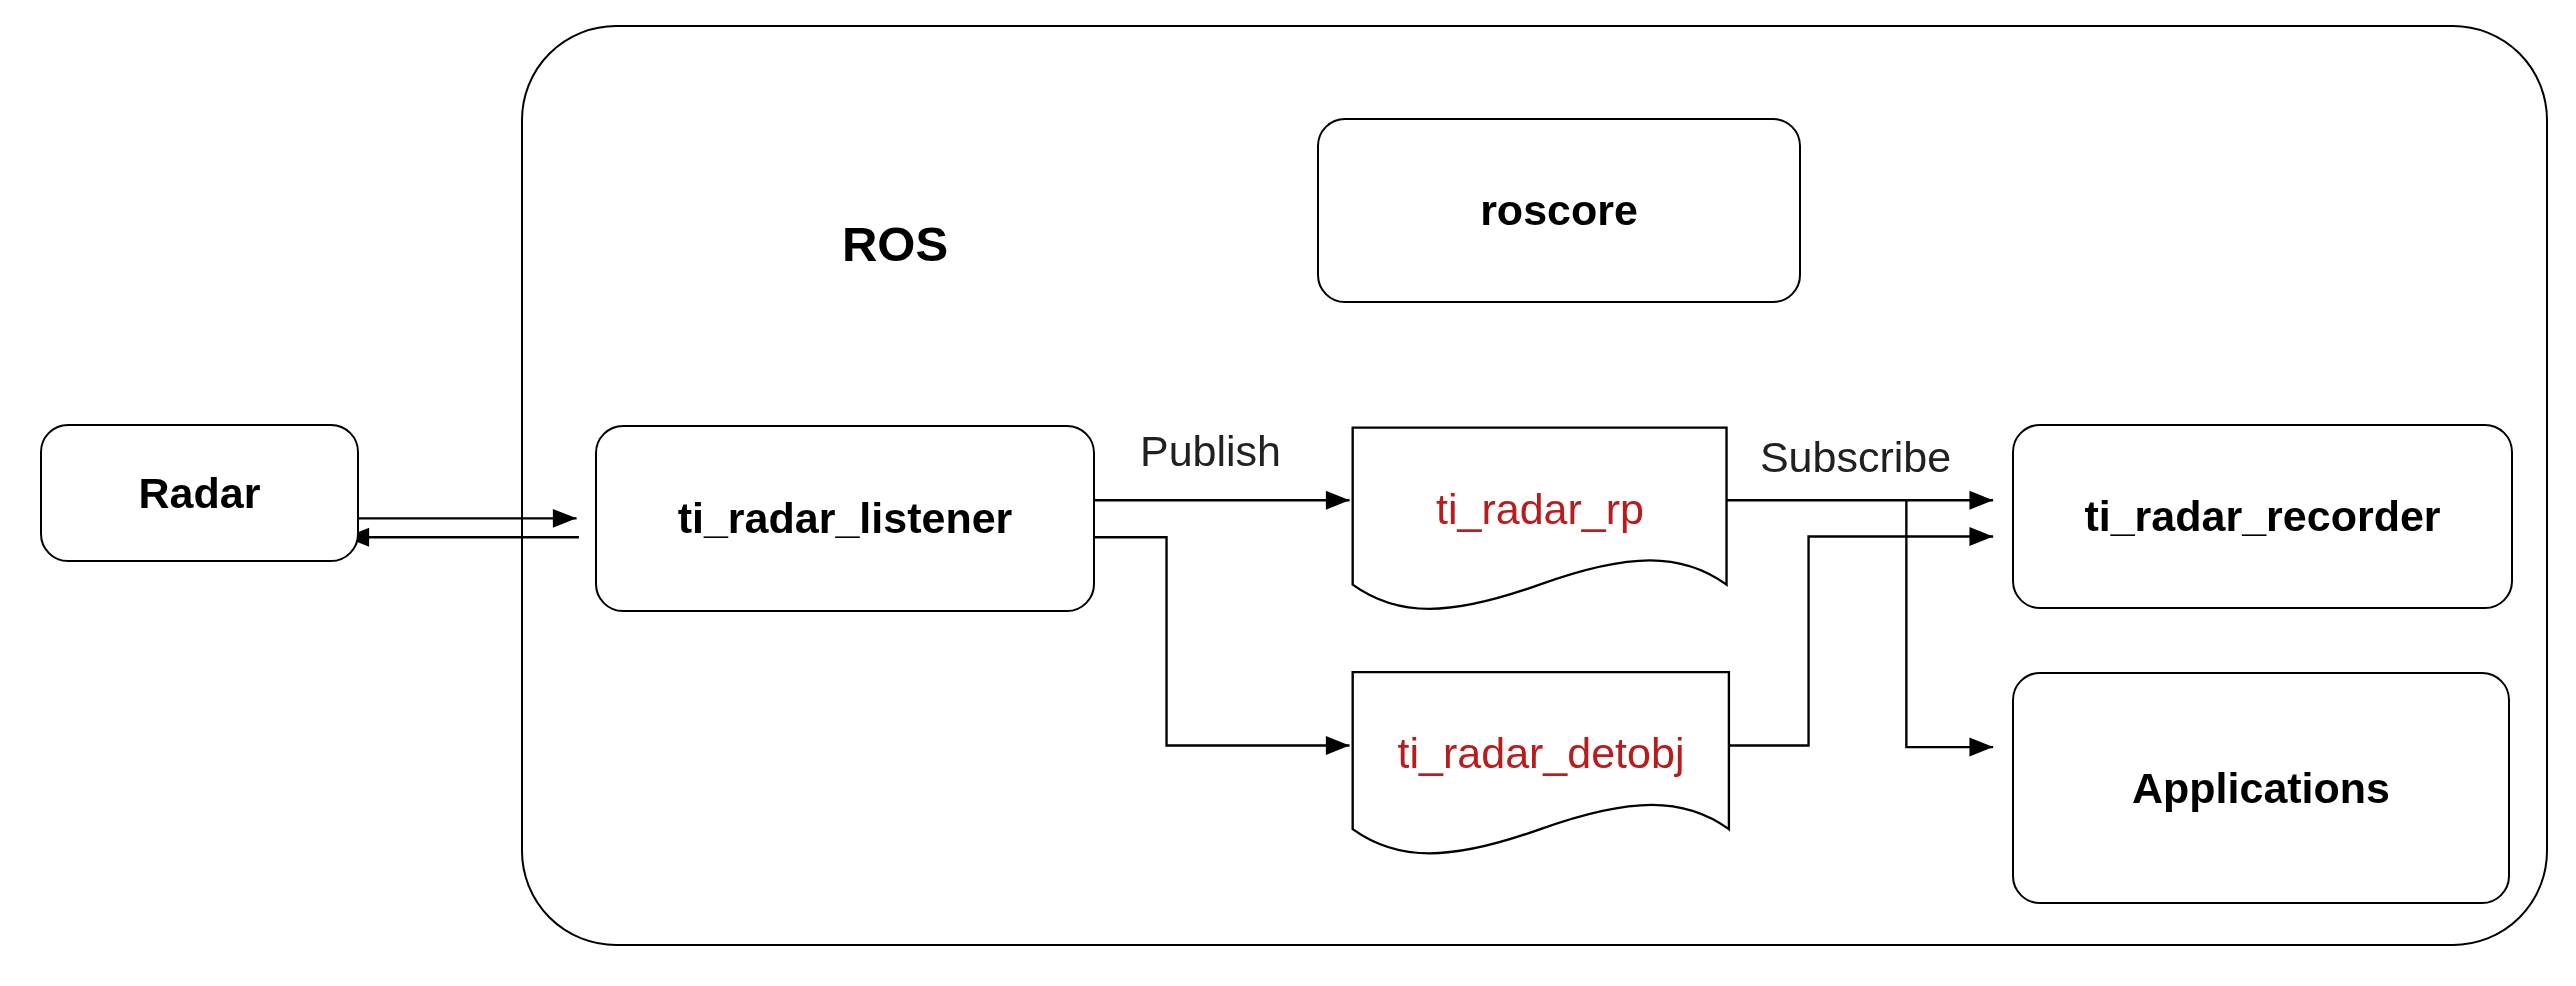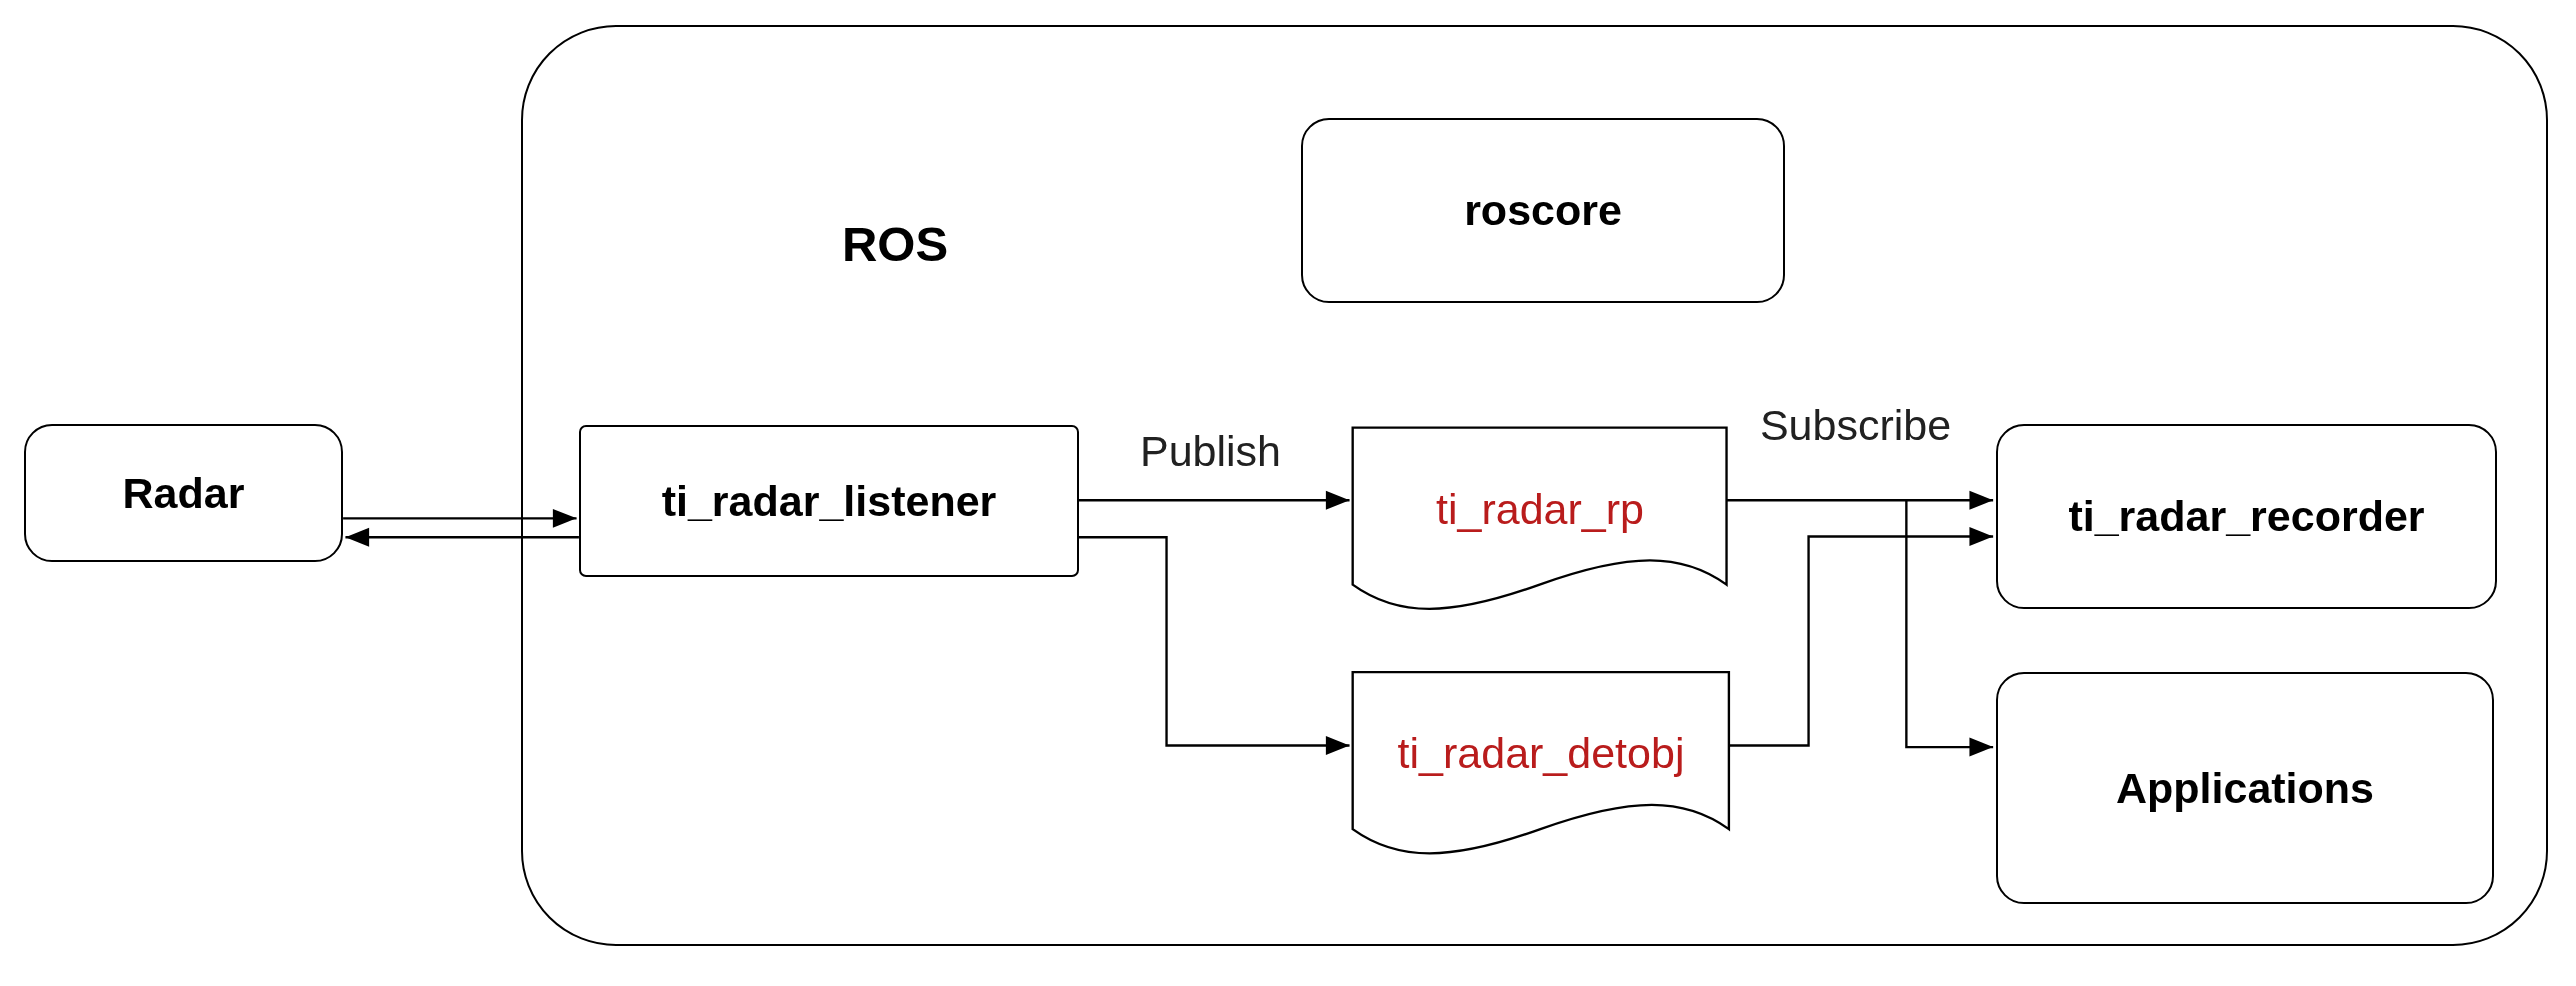--- a/index.html
+++ b/index.html
@@ -8,40 +8,40 @@
     font-family:"Liberation Sans",sans-serif;color:#000;
   }
   .ros-container{
     position:absolute;left:521px;top:25px;width:2027px;height:921px;
     border:2.4px solid #000;border-radius:95px;box-sizing:border-box;background:transparent;z-index:0;
   }
   .wires{position:absolute;left:0;top:0;width:2576px;height:987px;z-index:1;}
   .node{
     position:absolute;border:2.4px solid #000;border-radius:28px;background:#fff;
     box-sizing:border-box;display:flex;align-items:center;justify-content:center;
-    font-size:43px;font-weight:bold;z-index:2;text-align:center;
+    font-size:43px;font-weight:bold;z-index:2;text-align:center;margin-left:16px;
   }
   .node-radar{left:24px;top:424px;width:319px;height:138px;}
   .node-roscore{left:1301px;top:118px;width:484px;height:185px;}
-  .node-listener{left:579px;top:425px;width:500px;height:152px;border-radius:7px;}
+  .node-listener{left:579px;top:425px;width:500px;height:187px;}
   .node-recorder{left:1996px;top:424px;width:501px;height:185px;}
   .node-applications{left:1996px;top:672px;width:498px;height:232px;}
   .topic-label{
     position:absolute;display:flex;align-items:center;justify-content:center;
     font-size:43px;font-weight:normal;color:#b91c1c;z-index:3;pointer-events:none;
   }
   .topic-rp{left:1353px;top:427px;width:374px;height:164px;}
   .topic-detobj{left:1353px;top:671px;width:376px;height:164px;}
   .edge-label{
     position:absolute;display:flex;align-items:center;justify-content:center;
     font-size:43px;color:#212121;z-index:3;
   }
   .lbl-usb{left:352px;top:440px;width:189px;height:55px;}
   .lbl-publish{left:1096px;top:421px;width:229px;height:55px;align-items:flex-end;}
-  .lbl-subscribe{left:1745px;top:398px;width:221px;height:55px;}
+  .lbl-subscribe{left:1745px;top:430px;width:221px;height:55px;}
   .ros-title{
     position:absolute;left:757px;top:211px;width:276px;height:66px;
     display:flex;align-items:center;justify-content:center;
     font-size:49px;font-weight:bold;z-index:2;
   }
 </style>
 </head>
 <body>
 
 <div class="canvas">

